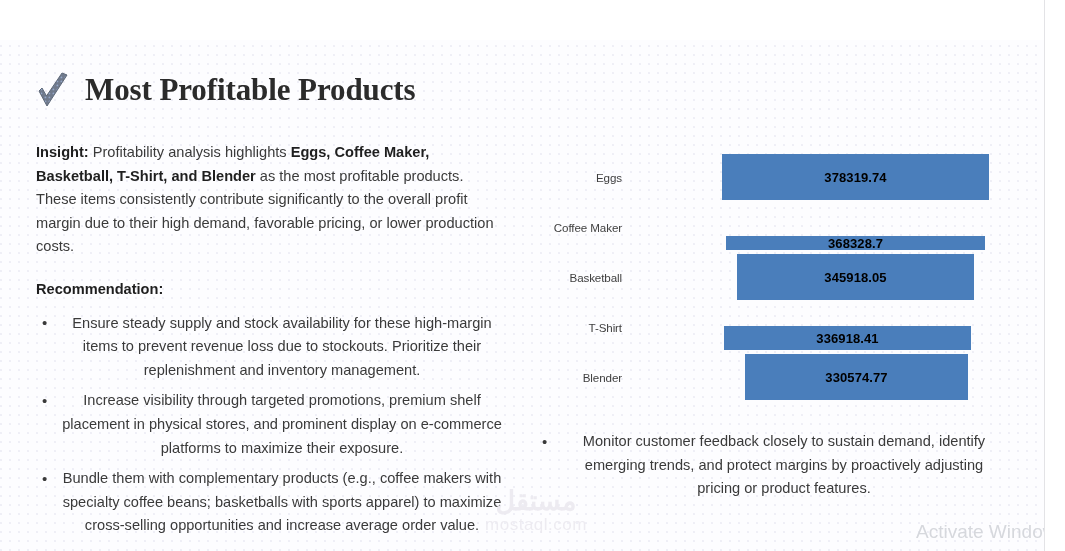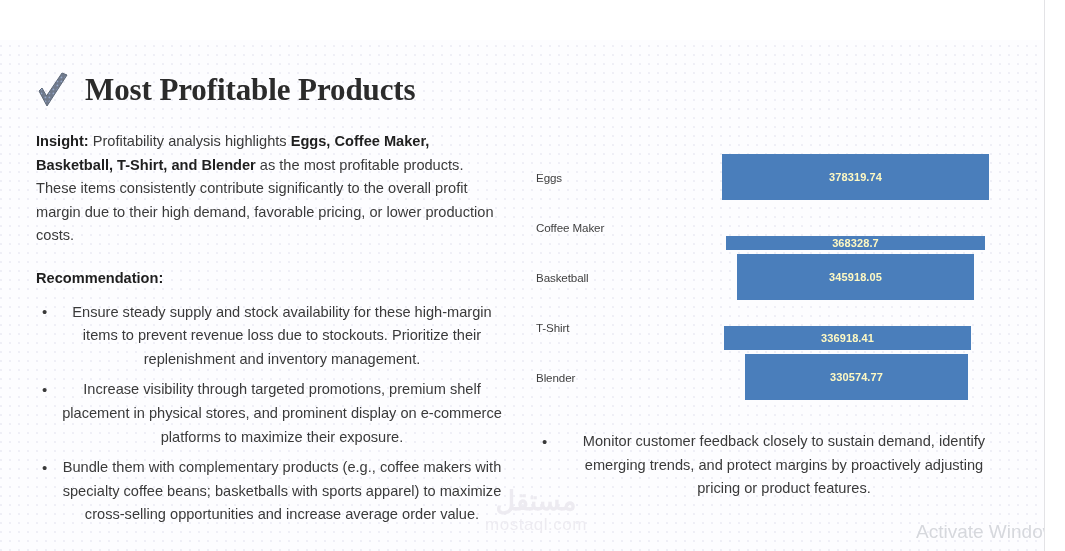--- a/index.html
+++ b/index.html
@@ -57,21 +57,21 @@
     font-size: 31px;
     font-weight: bold;
     color: #2b2b2b;
     letter-spacing: -0.1px;
     white-space: nowrap;
   }
 
   
   #left-col {
     left: 36px;
-    top: 130px;
+    top: 141px;
     width: 466px;
   }
   .para {
     font-size: 14.6px;
     line-height: 23.6px;
     color: #3a3a3a;
     margin: 0;
   }
   .para b { color: #1f1f1f; font-weight: bold; }
 
@@ -116,21 +116,21 @@
   }
   .bar-row {
     display: flex;
     align-items: center;
     height: 50px;
     margin-bottom: 0px;
   }
   .bar-label {
     width: 86px;
     flex: 0 0 86px;
-    text-align: left;
+    text-align: right;
     padding-right: 8px;
     font-size: 11.6px;
     color: #3f3f3f;
     white-space: nowrap;
     letter-spacing: -0.1px;
   }
   .bar-track {
     position: relative;
     flex: 1 1 auto;
     height: 100%;
@@ -138,22 +138,22 @@
   .bar {
     position: absolute;
     top: 2px;
     bottom: 2px;
     background: #4a7ebb;
     display: flex;
     align-items: center;
     justify-content: center;
   }
   .bar-value {
-    color: #fef9c3;
-    font-size: 11px;
+    color: #000000;
+    font-size: 13px;
     font-weight: bold;
     letter-spacing: 0.1px;
   }
 
   
   #right-col {
     left: 536px;
     top: 430px;
     width: 470px;
   }

